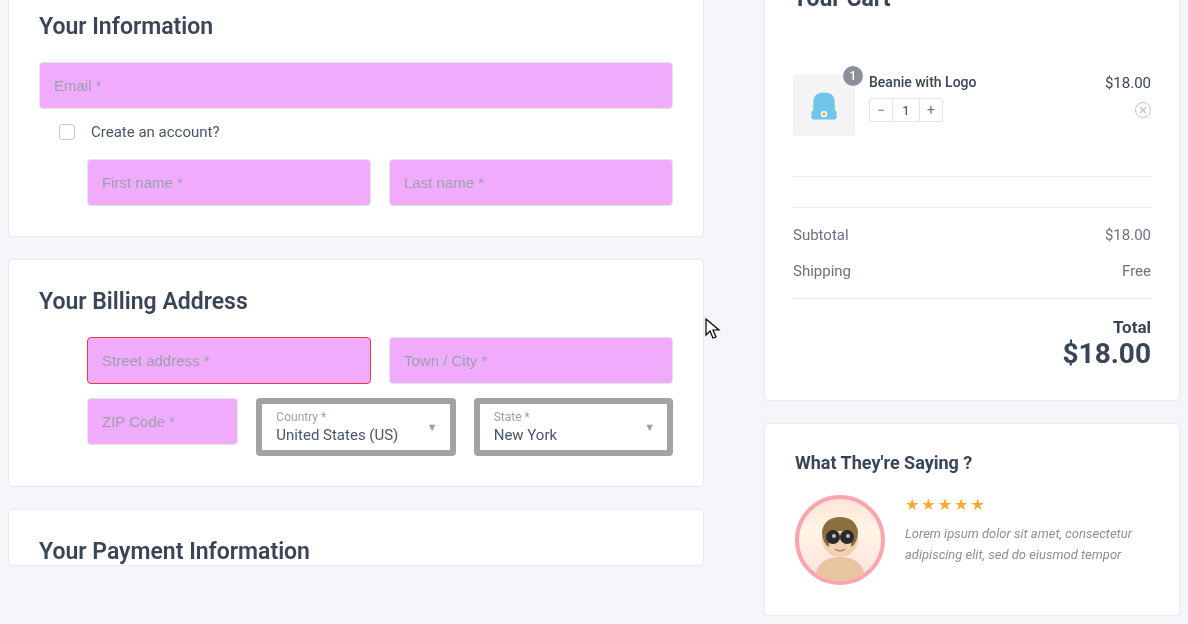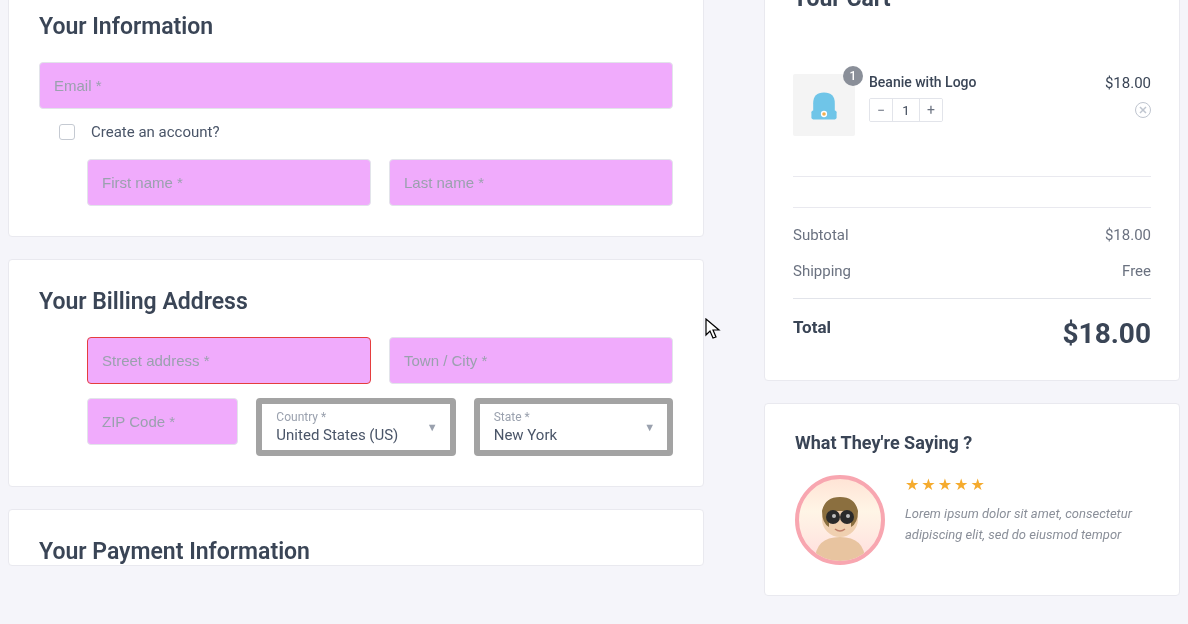--- a/index.html
+++ b/index.html
@@ -258,21 +258,22 @@
     }
     .totals-row {
       display: flex;
       justify-content: space-between;
       margin-bottom: 18px;
       font-size: 15px;
       color: #6b7280;
     }
     .totals-row.grand {
       margin-bottom: 0;
-      align-items: flex-start;
+      align-items: flex-end;
+      flex-direction: column;
     }
     .totals-row.grand .tl {
       font-size: 17px;
       font-weight: 700;
       color: #3a4556;
     }
     .totals-row.grand .tv {
       font-size: 28px;
       font-weight: 700;
       color: #3a4556;

